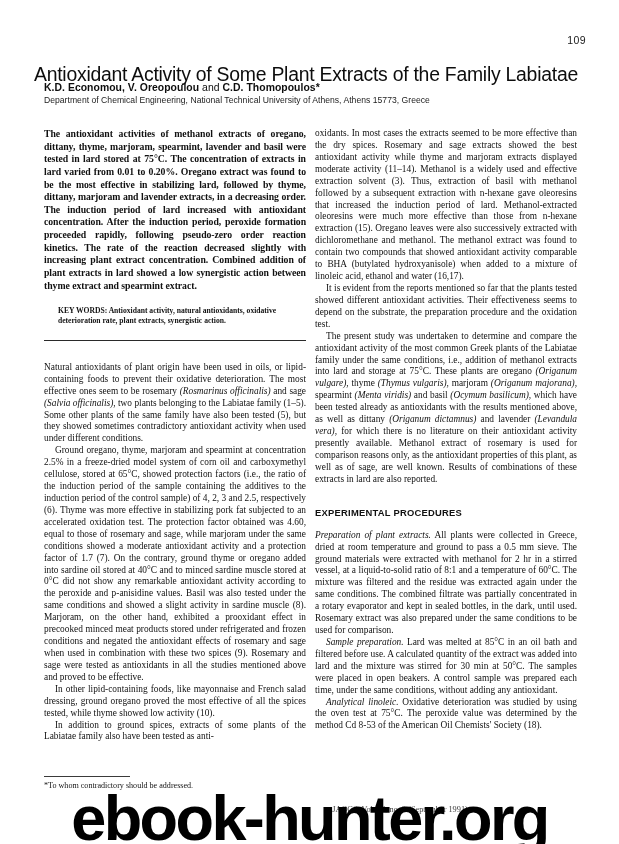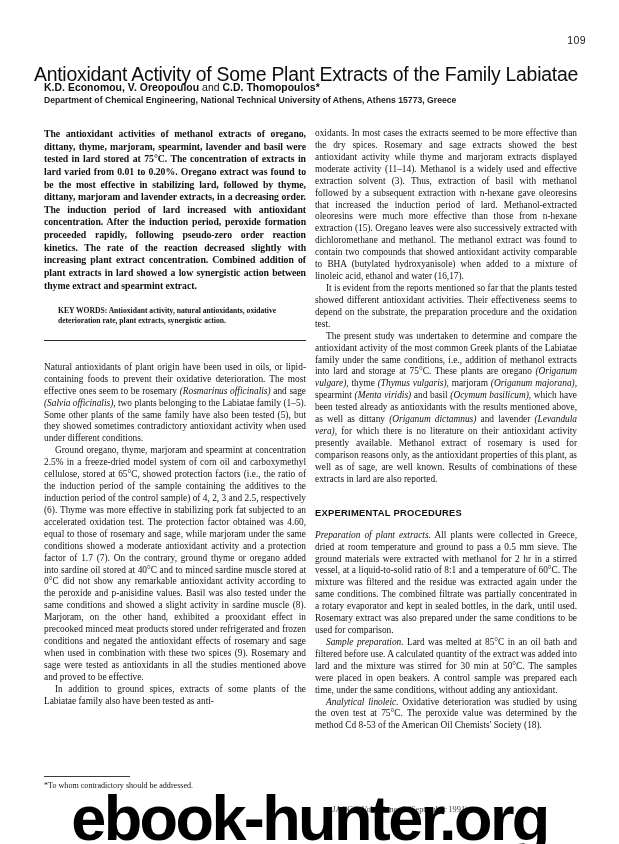--- a/index.html
+++ b/index.html
@@ -63,21 +63,21 @@
     font-weight: 400;
   }
 
   .affiliation {
     position: absolute;
     top: 95px;
     left: 44px;
     right: 24px;
     font-family: "Liberation Sans", sans-serif;
     font-size: 8.6px;
-    font-weight: 700;
+    font-weight: 400;
     letter-spacing: 0.02px;
     color: #1c1c1c;
   }
 
   
   .col {
     position: absolute;
     top: 128px;
     width: 262px;
     font-size: 9.35px;
@@ -210,20 +210,21 @@
     <p class="abstract">The antioxidant activities of methanol extracts of oregano, dittany, thyme, marjoram, spearmint, lavender and basil were tested in lard stored at 75°C. The concentration of extracts in lard varied from 0.01 to 0.20%. Oregano extract was found to be the most effective in stabilizing lard, followed by thyme, dittany, marjoram and lavender extracts, in a decreasing order. The induction period of lard increased with antioxidant concentration. After the induction period, peroxide formation proceeded rapidly, following pseudo-zero order reaction kinetics. The rate of the reaction decreased slightly with increasing plant extract concentration. Combined addition of plant extracts in lard showed a low synergistic action between thyme extract and spearmint extract.</p>
 
     <p class="keywords"><span class="kw-head">KEY WORDS:</span><span> Antioxidant activity, natural antioxidants, oxidative deterioration rate, plant extracts, synergistic action.</span></p>
 
     <hr class="rule">
 
     <p class="body"><span>Natural antioxidants of plant origin have been used in oils, or lipid-containing foods to prevent their oxidative deterioration. The most effective ones seem to be rosemary </span><span class="ital">(Rosmarinus officinalis)</span><span> and sage </span><span class="ital">(Salvia officinalis),</span><span> two plants belonging to the Labiatae family (1–5). Some other plants of the same family have also been tested (5), but they showed sometimes contradictory antioxidant activity when used under different conditions.</span></p>
 
     <p class="body indent">Ground oregano, thyme, marjoram and spearmint at concentration 2.5% in a freeze-dried model system of corn oil and carboxymethyl cellulose, stored at 65°C, showed protection factors (i.e., the ratio of the induction period of the sample containing the additives to the induction period of the control sample) of 4, 2, 3 and 2.5, respectively (6). Thyme was more effective in stabilizing pork fat subjected to an accelerated oxidation test. The protection factor obtained was 4.60, equal to those of rosemary and sage, while marjoram under the same conditions showed a moderate antioxidant activity and a protection factor of 1.7 (7). On the contrary, ground thyme or oregano added into sardine oil stored at 40°C and to minced sardine muscle stored at 0°C did not show any remarkable antioxidant activity according to the peroxide and p-anisidine values. Basil was also tested under the same conditions and showed a slight activity in sardine muscle (8). Marjoram, on the other hand, exhibited a prooxidant effect in precooked minced meat products stored under refrigerated and frozen conditions and negated the antioxidant effects of rosemary and sage when used in combination with these two spices (9). Rosemary and sage were tested as antioxidants in all the studies mentioned above and proved to be effective.</p>
 
+    <p class="body indent">In other lipid-containing foods, like mayonnaise and French salad dressing, ground oregano proved the most effective of all the spices tested, while thyme showed low activity (10).</p>
 
     <p class="body indent">In addition to ground spices, extracts of some plants of the Labiatae family also have been tested as anti-</p>
   </div>
 
   <div class="col col-right">
 
     <p class="body">oxidants. In most cases the extracts seemed to be more effective than the dry spices. Rosemary and sage extracts showed the best antioxidant activity while thyme and marjoram extracts displayed moderate activity (11–14). Methanol is a widely used and effective extraction solvent (3). Thus, extraction of basil with methanol followed by a subsequent extraction with n-hexane gave oleoresins that increased the induction period of lard. Methanol-extracted oleoresins were much more effective than those from n-hexane extraction (15). Oregano leaves were also successively extracted with dichloromethane and methanol. The methanol extract was found to contain two compounds that showed antioxidant activity comparable to BHA (butylated hydroxyanisole) when added to a mixture of linoleic acid, ethanol and water (16,17).</p>
 
     <p class="body indent">It is evident from the reports mentioned so far that the plants tested showed different antioxidant activities. Their effectiveness seems to depend on the substrate, the preparation procedure and the oxidation test.</p>
 

